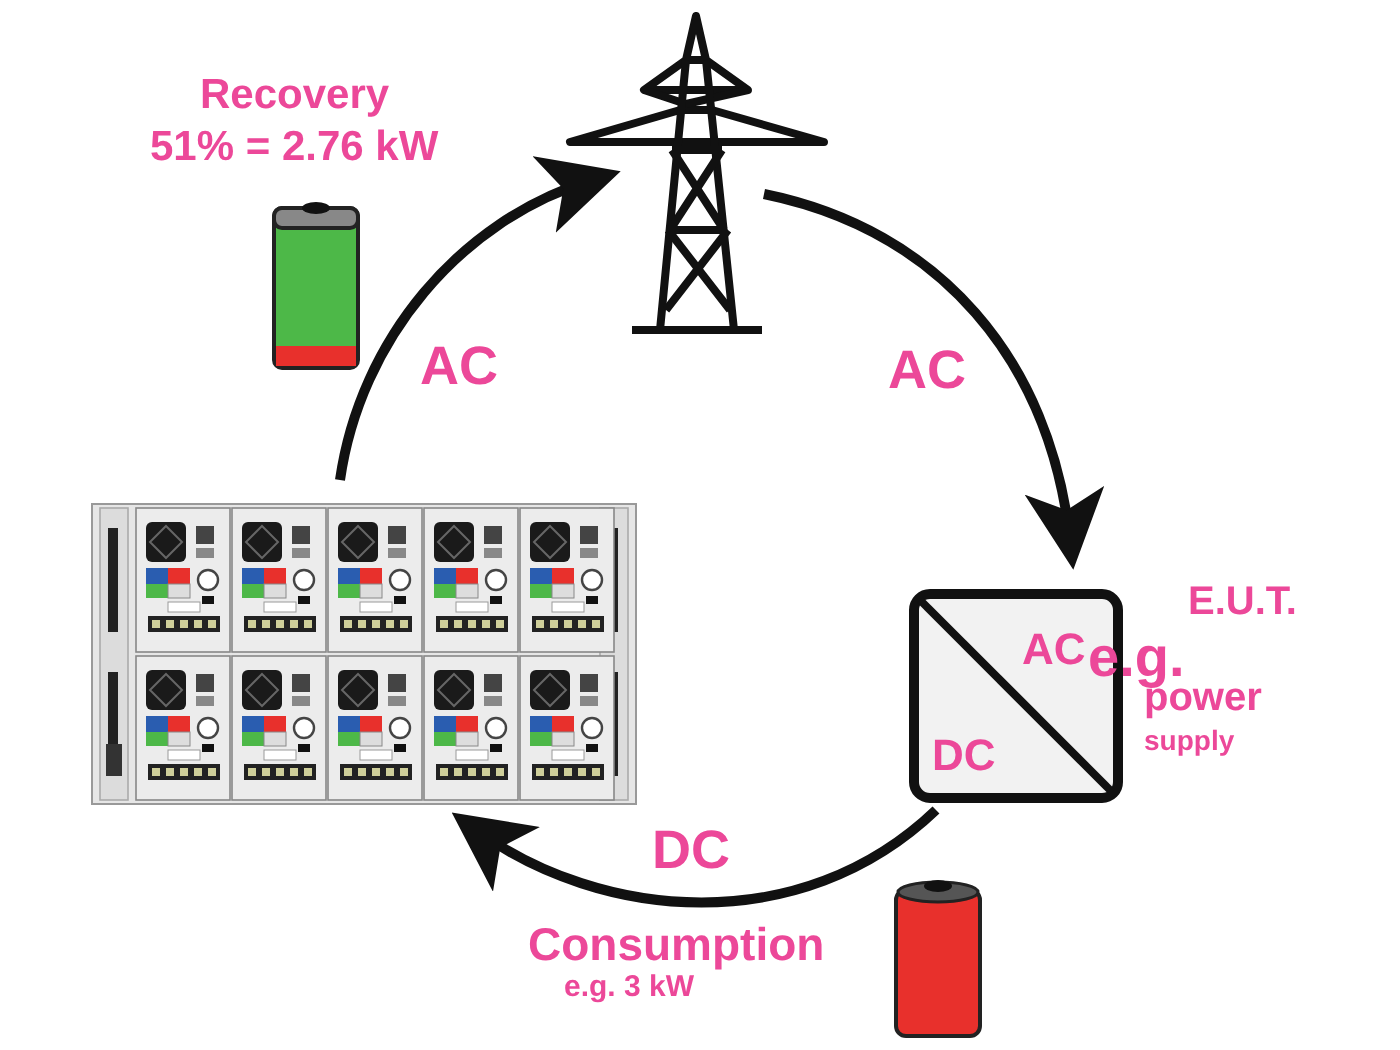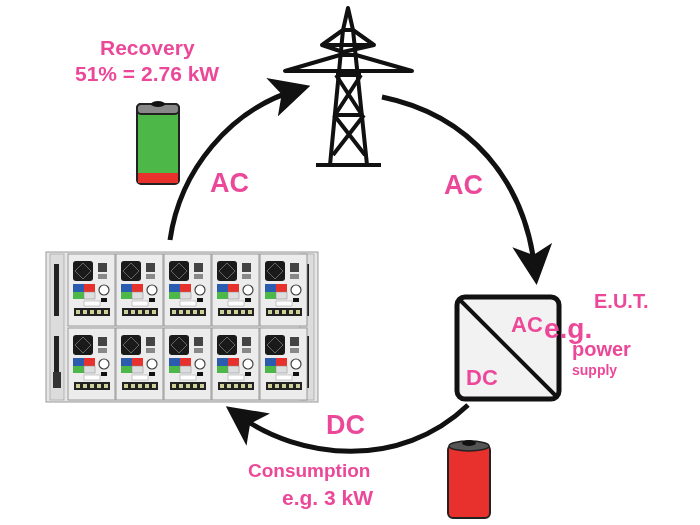--- a/index.html
+++ b/index.html
@@ -272,14 +272,14 @@
 <div class="lbl" style="left:326px;top:410px;font-size:27px;">DC</div>
 
 <div class="lbl" style="left:511px;top:313px;font-size:22px;">AC</div>
 <div class="lbl" style="left:466px;top:366px;font-size:22px;">DC</div>
 
 <div class="lbl" style="left:594px;top:290px;width:100px;font-size:20px;">E.U.T.</div>
 <div class="lbl" style="left:544px;top:313px;width:100px;font-size:28px;">e.g.</div>
 <div class="lbl" style="left:572px;top:338px;width:100px;font-size:20px;">power</div>
 <div class="lbl" style="left:572px;top:363px;width:100px;font-size:14px;">supply</div>
 
-<div class="lbl" style="left:248px;top:460px;width:180px;font-size:19px;">Consumption</div>
-<div class="lbl" style="left:282px;top:486px;width:140px;font-size:21px;">e.g. 3 kW</div>
+<div class="lbl" style="left:264px;top:460px;width:180px;font-size:23px;">Consumption</div>
+<div class="lbl" style="left:282px;top:486px;width:140px;font-size:15px;">e.g. 3 kW</div>
 
 </body></html>

